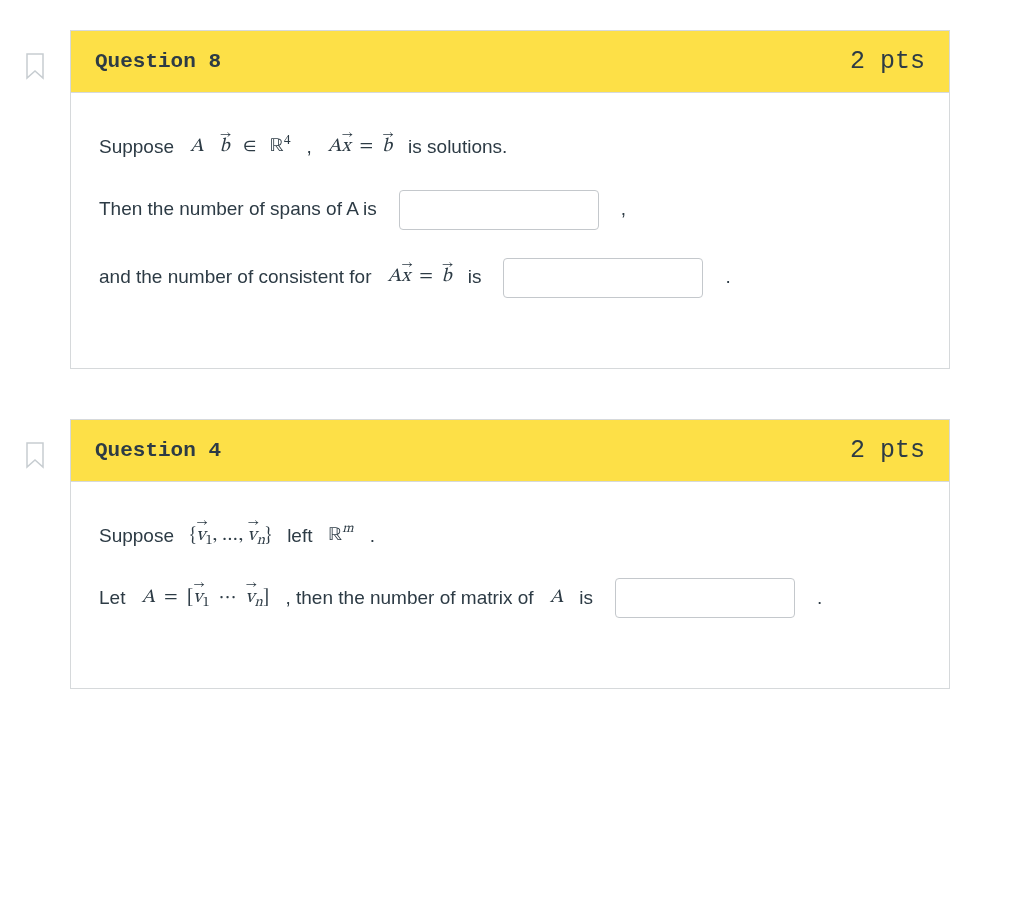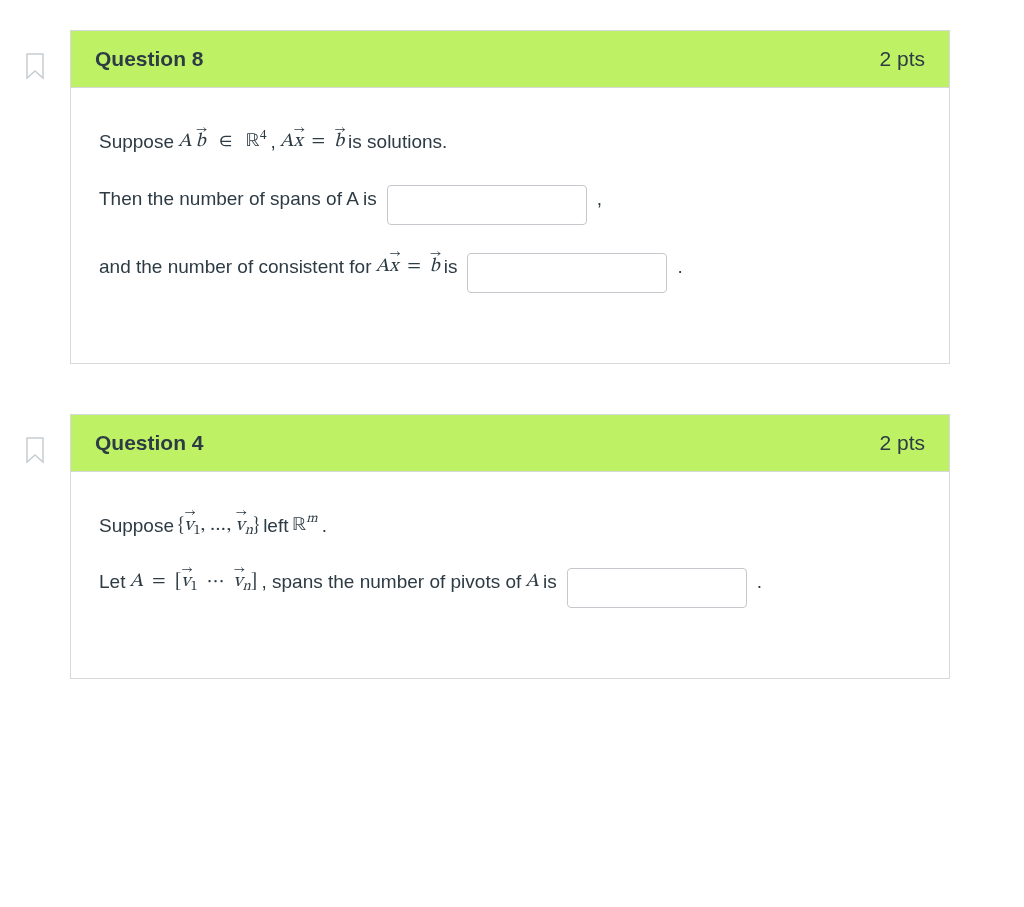--- a/index.html
+++ b/index.html
@@ -35,44 +35,46 @@
   }
   .card {
     width: 880px;
     border: 1px solid #d6d9db;
   }
   .card-header {
     display: flex;
     justify-content: space-between;
     align-items: center;
     padding: 16px 24px;
-    background: #bef264;
+    background: #fde047;
     border-bottom: 1px solid #d6d9db;
+    font-family: Liberation Mono, monospace;
   }
   .q-title {
     font-size: 21px;
     font-weight: 700;
     color: #2d3b45;
   }
   .q-points {
-    font-size: 21px;
+    font-size: 25px;
     font-weight: 400;
     color: #2d3b45;
   }
   .card-body {
     padding: 40px 28px 70px 28px;
     font-size: 19px;
     color: #2d3b45;
     line-height: 1.5;
   }
   .row {
     margin-bottom: 28px;
     display: flex;
     flex-wrap: wrap;
-    gap: 4px;
+    align-items: center;
+    gap: 16px;
   }
   .row:last-child { margin-bottom: 0; }
   .seg { white-space: nowrap; }
   input.blank {
     display: inline-block;
     height: 40px;
     border: 1px solid #c4c8cc;
     border-radius: 4px;
     padding: 0 8px;
     font-size: 18px;
@@ -195,21 +197,21 @@
 
         <div class="row">
           <span class="seg">Let </span>
           <span class="seg math">
             <span class="mi">A</span>
             <span>&nbsp;</span><span>=</span><span>&nbsp;</span>
             <span>[</span><span class="vec">v</span><span class="sub">1</span>
             <span>&nbsp;</span><span>⋯</span><span>&nbsp;</span>
             <span class="vec">v</span><span class="sub mi">n</span><span>]</span>
           </span>
-          <span class="seg">, spans the number of pivots of </span>
+          <span class="seg">, then the number of matrix of </span>
           <span class="seg math mi">A</span>
           <span class="seg"> is </span>
           <input class="blank w-pivots2" style="">
           <span class="seg"> .</span>
         </div>
 
       </div>
     </div>
   </div>
 

